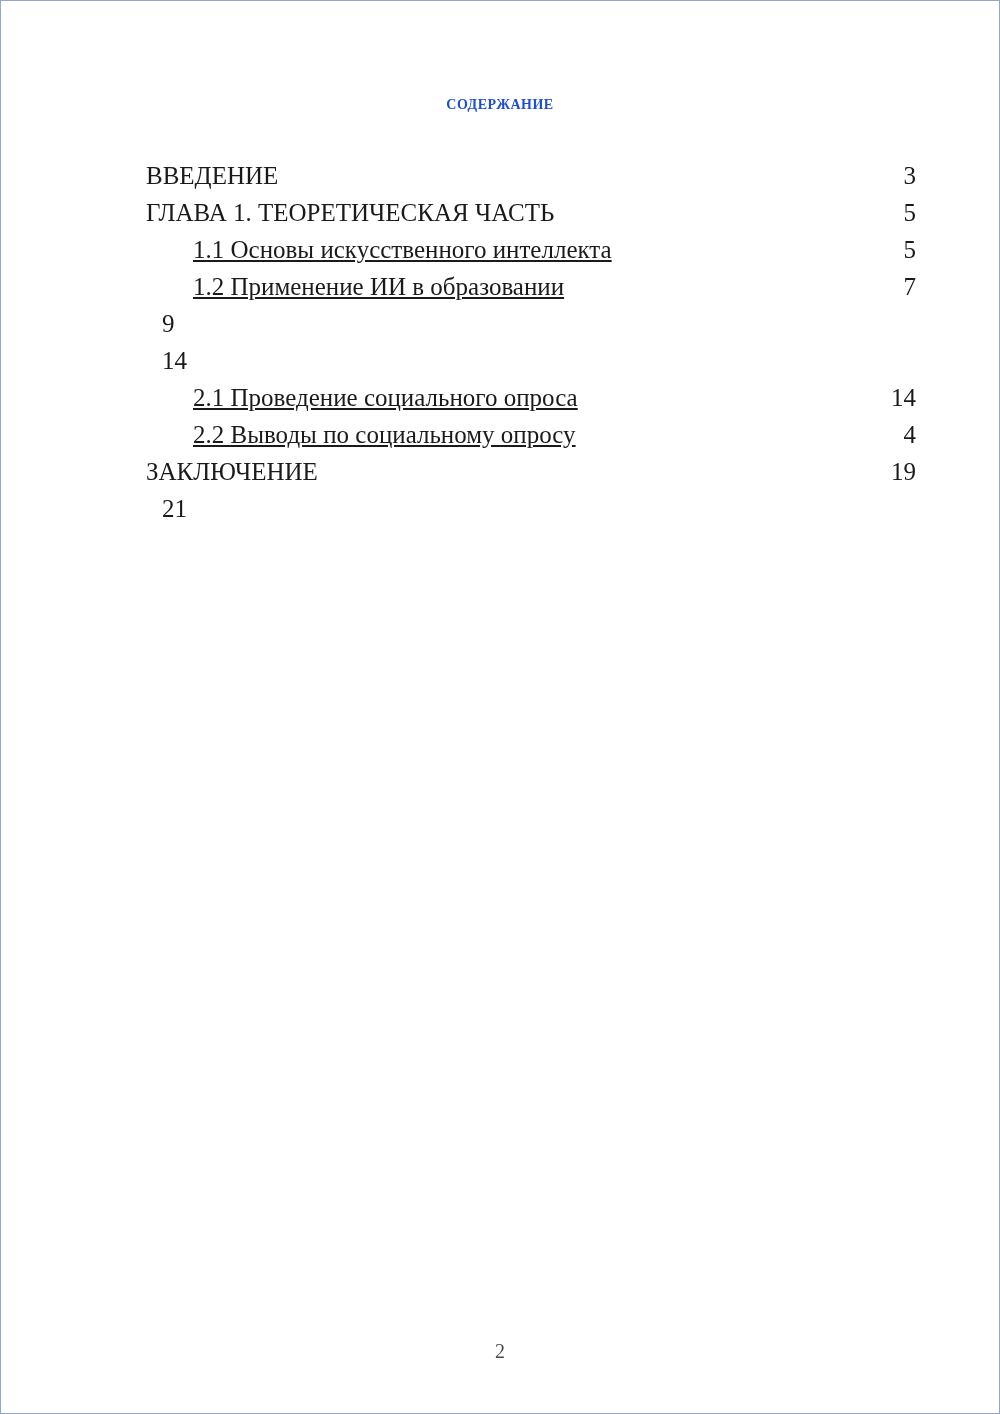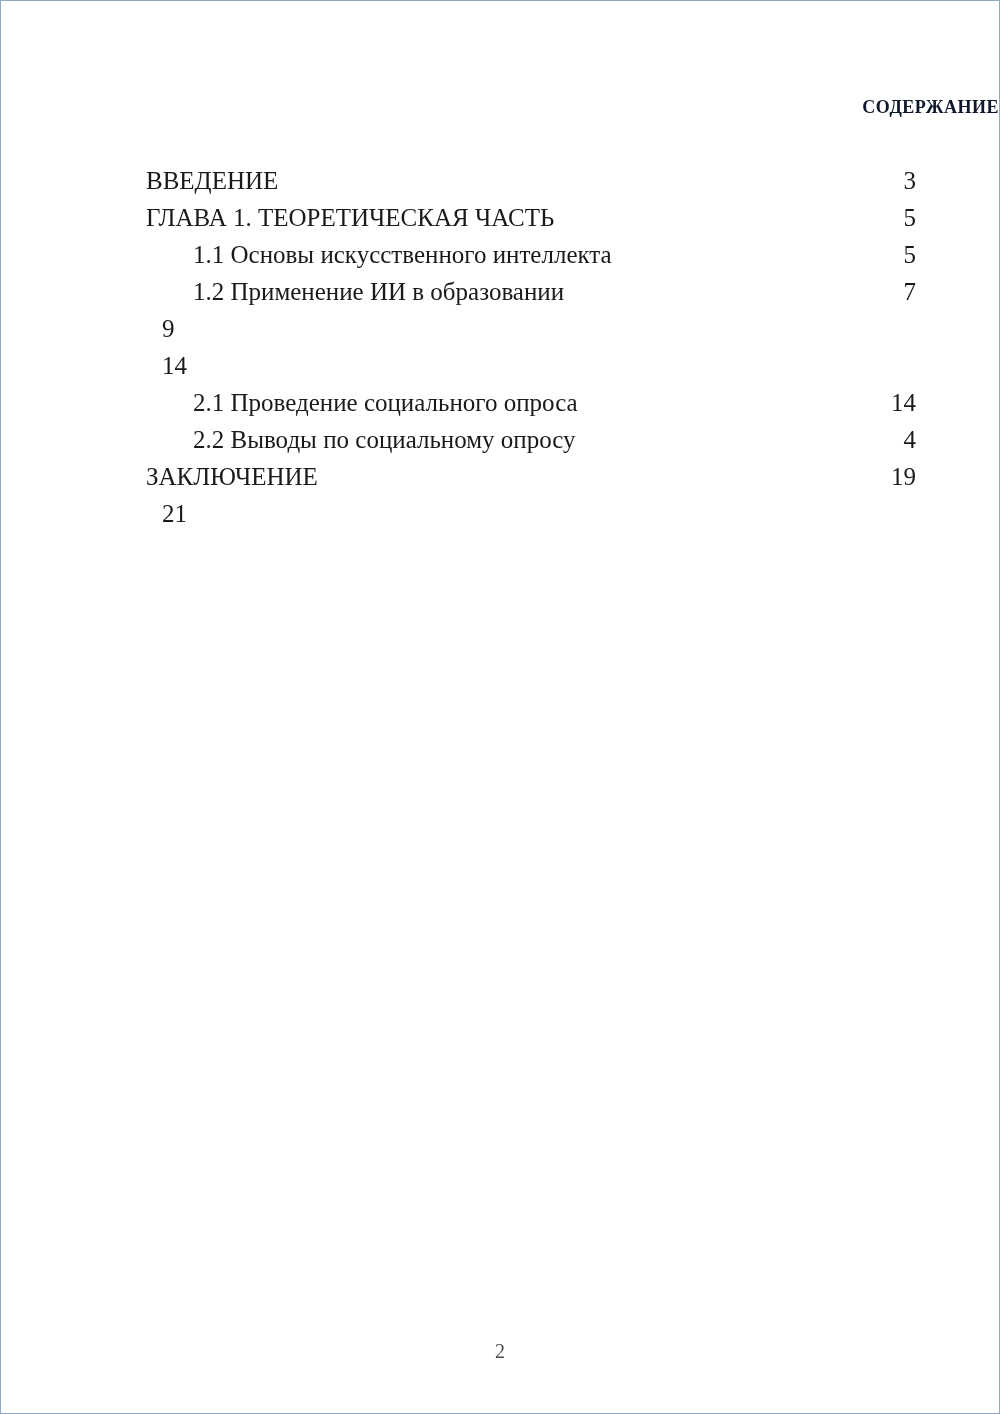--- a/index.html
+++ b/index.html
@@ -14,44 +14,45 @@
     background: #ffffff;
     border: 1px solid #8fa8c6;
     box-sizing: border-box;
     font-family: "Liberation Serif", "DejaVu Serif", serif;
     color: #1a1a1a;
     overflow: hidden;
   }
   .doc-title {
     margin: 0;
     padding-top: 96px;
-    text-align: right;
-    font-size: 18px;
+    text-align: center;
+    font-size: 14px;
     font-weight: bold;
     letter-spacing: 0.5px;
-    color: #0f172a;
+    color: #1d4ed8;
   }
   .toc {
     margin-top: 44px;
     padding-left: 145px;
     padding-right: 83px;
   }
   .toc-row {
     display: flex;
     justify-content: space-between;
     align-items: baseline;
     height: 37px;
     line-height: 37px;
     font-size: 25px;
   }
   .toc-row .label {
     white-space: nowrap;
   }
   .toc-row.indent .label {
     padding-left: 47px;
+    text-decoration: underline;
   }
   .toc-row .pagenum {
     white-space: nowrap;
     margin-left: 16px;
   }
   .page-number {
     position: absolute;
     bottom: 50px;
     left: 0;
     width: 100%;

